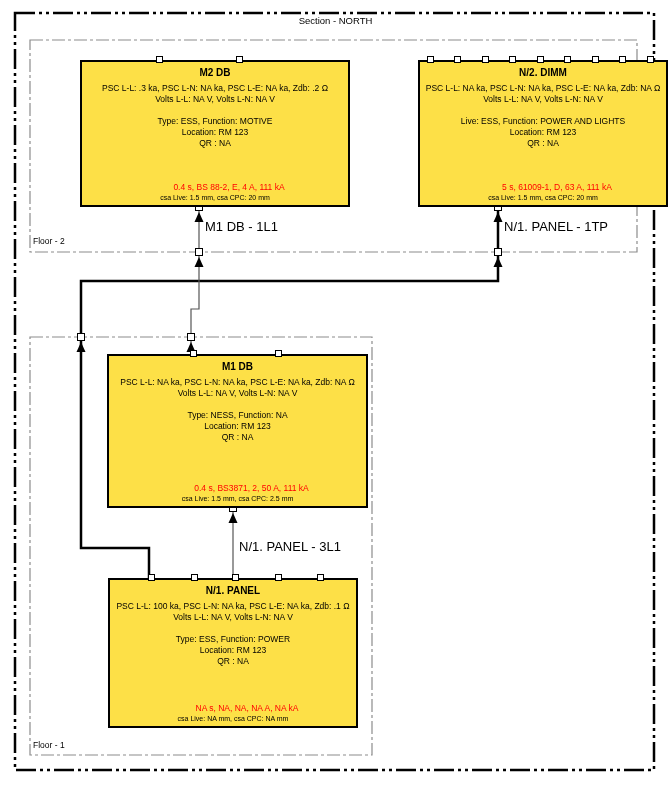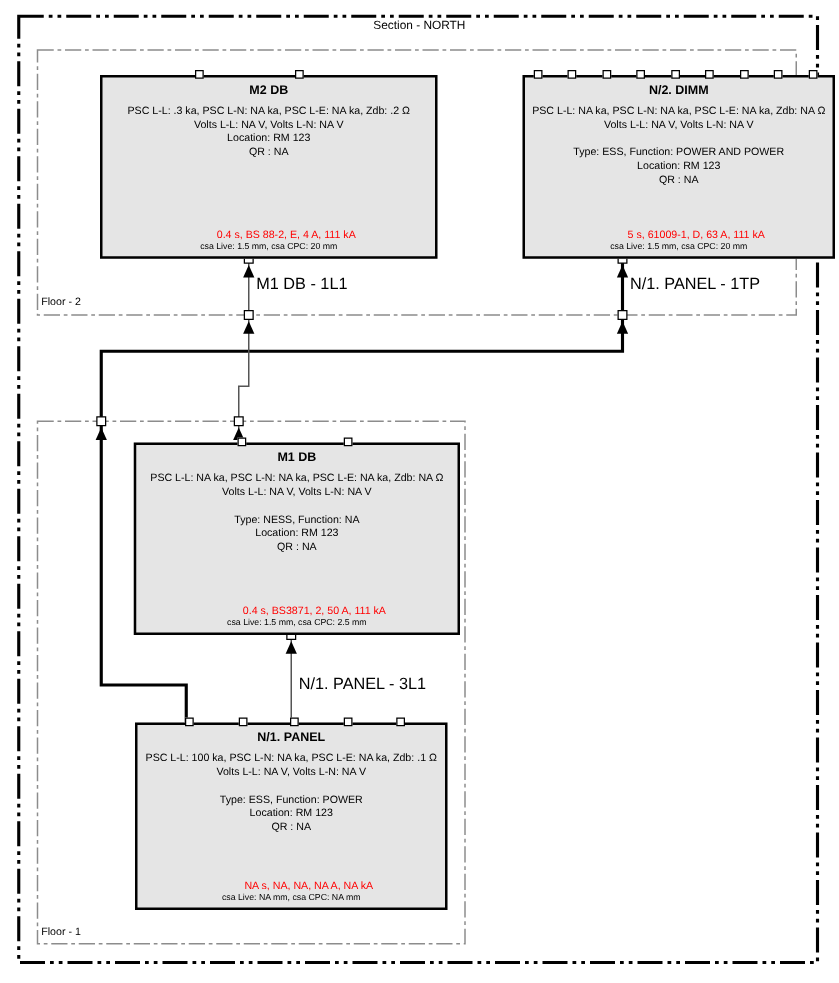--- a/index.html
+++ b/index.html
@@ -2,21 +2,21 @@
 <html><head>
 <meta charset="utf-8">
 <style>
   html,body{margin:0;padding:0;background:#fff;}
   #page{position:relative;width:671px;height:786px;background:#fff;overflow:hidden;
         font-family:"Liberation Sans", sans-serif;color:#000;}
   .abs{position:absolute;}
   #section-title{left:0;right:0;top:15px;text-align:center;font-size:9.5px;}
   .floor-label{font-size:8.5px;}
   .conn-label{font-size:13px;white-space:nowrap;}
-  .db-box{position:absolute;border:2px solid #000;background:#e5e5e5;box-sizing:border-box;
+  .db-box{position:absolute;border:2px solid #000;background:#fde047;box-sizing:border-box;
           display:flex;flex-direction:column;text-align:center;font-size:8.5px;line-height:11px;}
   .db-title{margin-top:4px;font-weight:bold;font-size:10px;line-height:13px;}
   .db-psc{margin-top:4px;}
   .db-type{margin-top:11px;}
   .db-device{margin-top:auto;color:#ff0000;padding-left:28px;}
   .db-csa{font-size:7px;line-height:9px;margin-bottom:3px;}
   .stub{position:absolute;top:-6px;width:7px;height:7px;background:#fff;border:1px solid #000;box-sizing:border-box;}
   svg{position:absolute;left:0;top:0;}
 </style>
 </head>
@@ -60,40 +60,41 @@
 
   <div class="abs floor-label" style="left:33px;top:236px;">Floor - 2</div>
   <div class="abs floor-label" style="left:33px;top:740px;">Floor - 1</div>
 
   <div class="db-box" style="left:80px;top:60px;width:270px;height:147px;">
     <div class="stub" style="left:74px;"></div>
     <div class="stub" style="left:154px;"></div>
     <div class="db-title">M2 DB</div>
     <div class="db-psc">PSC L-L: .3 ka, PSC L-N: NA ka, PSC L-E: NA ka, Zdb: .2 Ω</div>
     <div class="db-volts">Volts L-L: NA V, Volts L-N: NA V</div>
+    <div class="db-type">Type: ESS, Function: MOTIVE</div>
     <div class="db-loc">Location: RM 123</div>
     <div class="db-qr">QR : NA</div>
     <div class="db-device">0.4 s, BS 88-2, E, 4 A, 111 kA</div>
     <div class="db-csa">csa Live: 1.5 mm, csa CPC: 20 mm</div>
   </div>
 
   <div class="db-box" style="left:375px;top:60px;width:250px;height:147px;margin-left:43px;">
     <div class="stub" style="left:7px;"></div>
     <div class="stub" style="left:34px;"></div>
     <div class="stub" style="left:62px;"></div>
     <div class="stub" style="left:89px;"></div>
     <div class="stub" style="left:117px;"></div>
     <div class="stub" style="left:144px;"></div>
     <div class="stub" style="left:172px;"></div>
     <div class="stub" style="left:199px;"></div>
     <div class="stub" style="left:227px;"></div>
     <div class="db-title">N/2. DIMM</div>
     <div class="db-psc">PSC L-L: NA ka, PSC L-N: NA ka, PSC L-E: NA ka, Zdb: NA Ω</div>
     <div class="db-volts">Volts L-L: NA V, Volts L-N: NA V</div>
-    <div class="db-type">Type: ESS, Function: POWER AND POWER</div>
+    <div class="db-type">Live: ESS, Function: POWER AND LIGHTS</div>
     <div class="db-loc">Location: RM 123</div>
     <div class="db-qr">QR : NA</div>
     <div class="db-device">5 s, 61009-1, D, 63 A, 111 kA</div>
     <div class="db-csa">csa Live: 1.5 mm, csa CPC: 20 mm</div>
   </div>
 
   <div class="db-box" style="left:107px;top:354px;width:261px;height:154px;">
     <div class="stub" style="left:81px;"></div>
     <div class="stub" style="left:166px;"></div>
     <div class="db-title">M1 DB</div>

